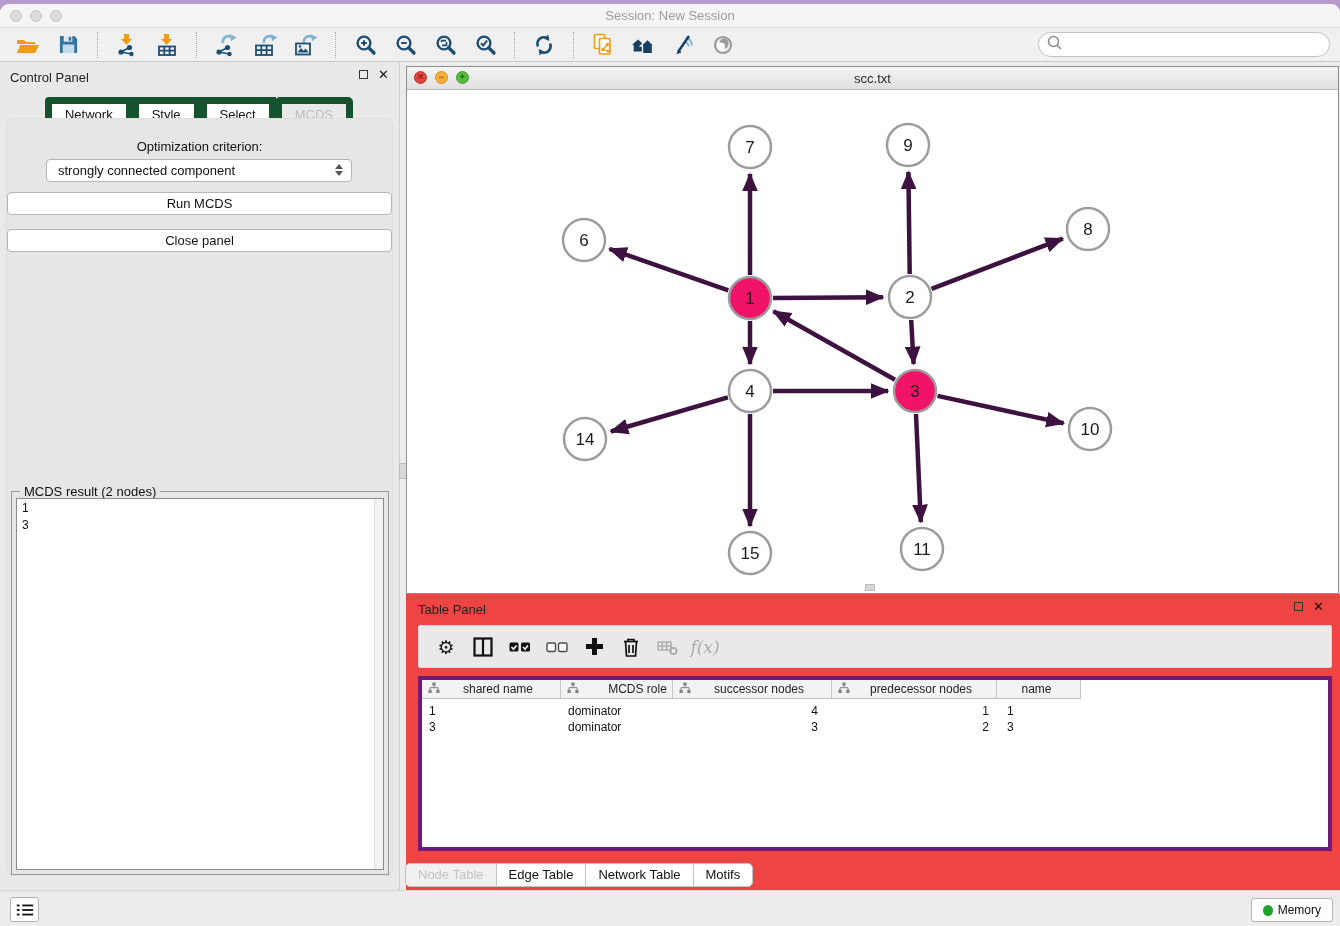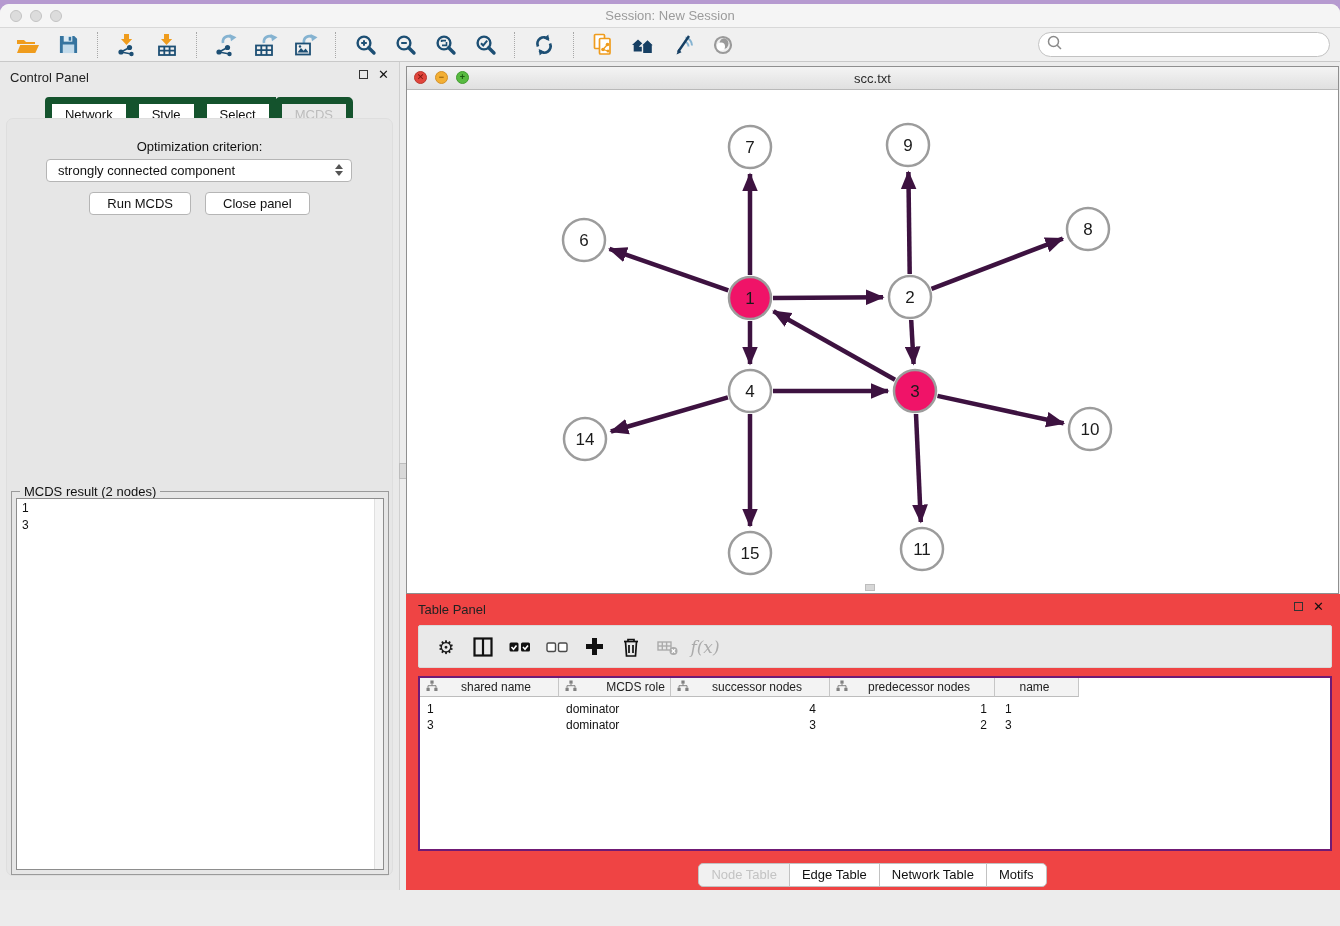--- a/index.html
+++ b/index.html
@@ -41,21 +41,21 @@
   .cp-tab.first { border-radius:4px 0 0 4px; }
   .cp-tab.active { background:#e9e9e9; color:#bcbcbc; border-radius:5px 5px 0 0; }
   .cp-content { position:absolute; left:6px; right:6px; top:56px; bottom:14px;
     background:#e6e6e6; border-radius:7px; border:1px solid #dedede; }
   .opt-label { position:absolute; left:0; right:0; top:20px; text-align:center; font-size:13px; color:#111; }
   .dropdown { position:absolute; left:39px; right:40px; top:40px; height:23px; background:#fff;
     border:1px solid #b5b5b5; border-radius:4px; font-size:13px; display:flex; align-items:center; padding-left:11px; color:#111; }
   .stepper { position:absolute; right:8px; top:4px; display:flex; flex-direction:column; gap:2px; }
   .tri-up { width:0; height:0; border-left:4px solid transparent; border-right:4px solid transparent; border-bottom:5px solid #555; }
   .tri-dn { width:0; height:0; border-left:4px solid transparent; border-right:4px solid transparent; border-top:5px solid #555; }
-  .btn-row { position:absolute; left:0; right:0; top:73px; display:flex; justify-content:center; gap:14px; }
+  .btn-row { position:absolute; left:0; right:0; top:73px; display:flex; justify-content:center; gap:14px;flex-direction:column; }
   .push-btn { font-size:13px; height:23px; padding:0 17px; background:#fff; border:1px solid #b5b5b5; border-radius:4px; color:#111; }
   .result-box { position:absolute; left:4px; right:3px; top:372px; bottom:0;
     border:1px solid #9a9a9a; background:#e6e6e6; }
   .result-legend { position:absolute; left:8px; top:-8px; background:#e6e6e6; padding:0 4px; font-size:13px; color:#111;text-align:center; }
   .result-text { position:absolute; left:4px; right:4px; top:6px; bottom:4px; background:#fff;
     border:1px solid #8d8d8d; font-size:12px; line-height:17px; padding:1px 0 0 5px; color:#111; overflow:hidden; }
   .result-sb { position:absolute; right:0; top:0; bottom:0; width:9px; background:#f3f3f3; border-left:1px solid #e0e0e0; }
 
   .v-grip { position:absolute; left:399px; top:401px; width:8px; height:16px; background:#d9d9d9; border:1px solid #bdbdbd; }
 
@@ -75,30 +75,30 @@
   .h-grip { position:absolute; left:458px; bottom:2px; width:10px; height:7px; background:#d7d7d7; border:1px solid #bdbdbd; }
 
   
   .table-panel { position:absolute; left:406px; top:532px; width:934px; height:296px; background:#ef4444; }
   .tp-title { position:absolute; left:12px; top:8px; font-size:13px; color:#222; }
   .tp-toolbar { position:absolute; left:12px; right:8px; top:31px; height:43px;
     background:#e9e9e9; border:1px solid #d9d9d9; border-radius:2px; display:flex; align-items:center; padding-left:12px; gap:7px; }
   .tp-icon { width:30px; height:30px; display:flex; align-items:center; justify-content:center; }
   .gear-glyph { font-family:"DejaVu Sans",sans-serif; font-size:19px; color:#1a1a1a; }
   .fx { font-family:"DejaVu Serif",serif; font-style:italic; font-size:17px; color:#ababab; }
-  .data-table { position:absolute; left:12px; right:8px; top:82px; height:175px; background:#fff; border:2px solid #701a75; overflow:hidden; }
+  .data-table { position:absolute; left:12px; right:8px; top:82px; height:175px; background:#fff; border:4px solid #701a75; overflow:hidden; }
   .thead { display:flex; height:19px; }
   .th { display:flex; align-items:center; background:#f3f3f3; border-right:1px solid #c6c6c6; border-bottom:1px solid #bdbdbd; font-size:12px; color:#222; }
   .th .hicon { margin-left:6px; flex:0 0 auto; }
   .th .hlabel { flex:1; text-align:center; padding-right:4px; }
   .trow { display:flex; height:16px; font-size:12px; color:#111; align-items:center; }
   .td { overflow:hidden; white-space:nowrap; }
   .c0 { width:139px; } .c1 { width:112px;gap:28px; } .c2 { width:159px; } .c3 { width:165px; } .c4 { width:84px;justify-content:center; }
   .al { padding-left:7px; text-align:left; } .ar2 { padding-right:14px; text-align:right; } .ar3 { padding-right:8px; text-align:right; } .al4 { padding-left:10px; text-align:left; }
-  .tp-tabs { position:absolute; left:0; right:0; top:269px; display:flex; justify-content:center; }
+  .tp-tabs { position:absolute; left:0; right:0; top:269px; display:flex; }
   .tp-tab { font-size:13px; padding:3px 12px 4px; background:#fff; border:1px solid #c2c2c2; margin-left:-1px; color:#111; }
   .tp-tab.firstb { border-radius:5px 0 0 5px; }
   .tp-tab.lastb { border-radius:0 5px 5px 0; }
   .tp-tab.active { background:#f1f1f1; color:#c3c3c3; }
 
   
   .statusbar { position:absolute; left:0; top:886px; width:100%; height:36px;
     background:#ececec; border-top:1px solid #d2d2d2; }
   .list-btn { position:absolute; left:10px; top:6px; width:29px; height:25px; background:#fdfdfd;
     border:1px solid #b3b3b3; border-radius:3px; display:flex; align-items:center; justify-content:center; }
@@ -540,14 +540,34 @@
       </div>
       <div class="tp-tabs">
         <span class="tp-tab firstb active">Node Table</span>
         <span class="tp-tab">Edge Table</span>
         <span class="tp-tab">Network Table</span>
         <span class="tp-tab lastb">Motifs</span>
       </div>
     </div>
   </div>
 
+  <div class="statusbar">
+    <span class="list-btn">
+      <svg width="22" height="20" viewBox="0 0 24 22">
+          <g stroke="#111" stroke-width="2">
+            <line x1="9" y1="6" x2="21" y2="6"></line>
+            <line x1="9" y1="11" x2="21" y2="11"></line>
+            <line x1="9" y1="16" x2="21" y2="16"></line>
+          </g>
+          <g fill="#111">
+            <rect x="3" y="5" width="3" height="2"></rect>
+            <rect x="3" y="10" width="3" height="2"></rect>
+            <rect x="3" y="15" width="3" height="2"></rect>
+          </g>
+        </svg>
+    </span>
+    <span class="mem-btn">
+      <span class="mem-dot"></span>
+      <span>Memory</span>
+    </span>
+  </div>
 
 </div>
 
 </body></html>

